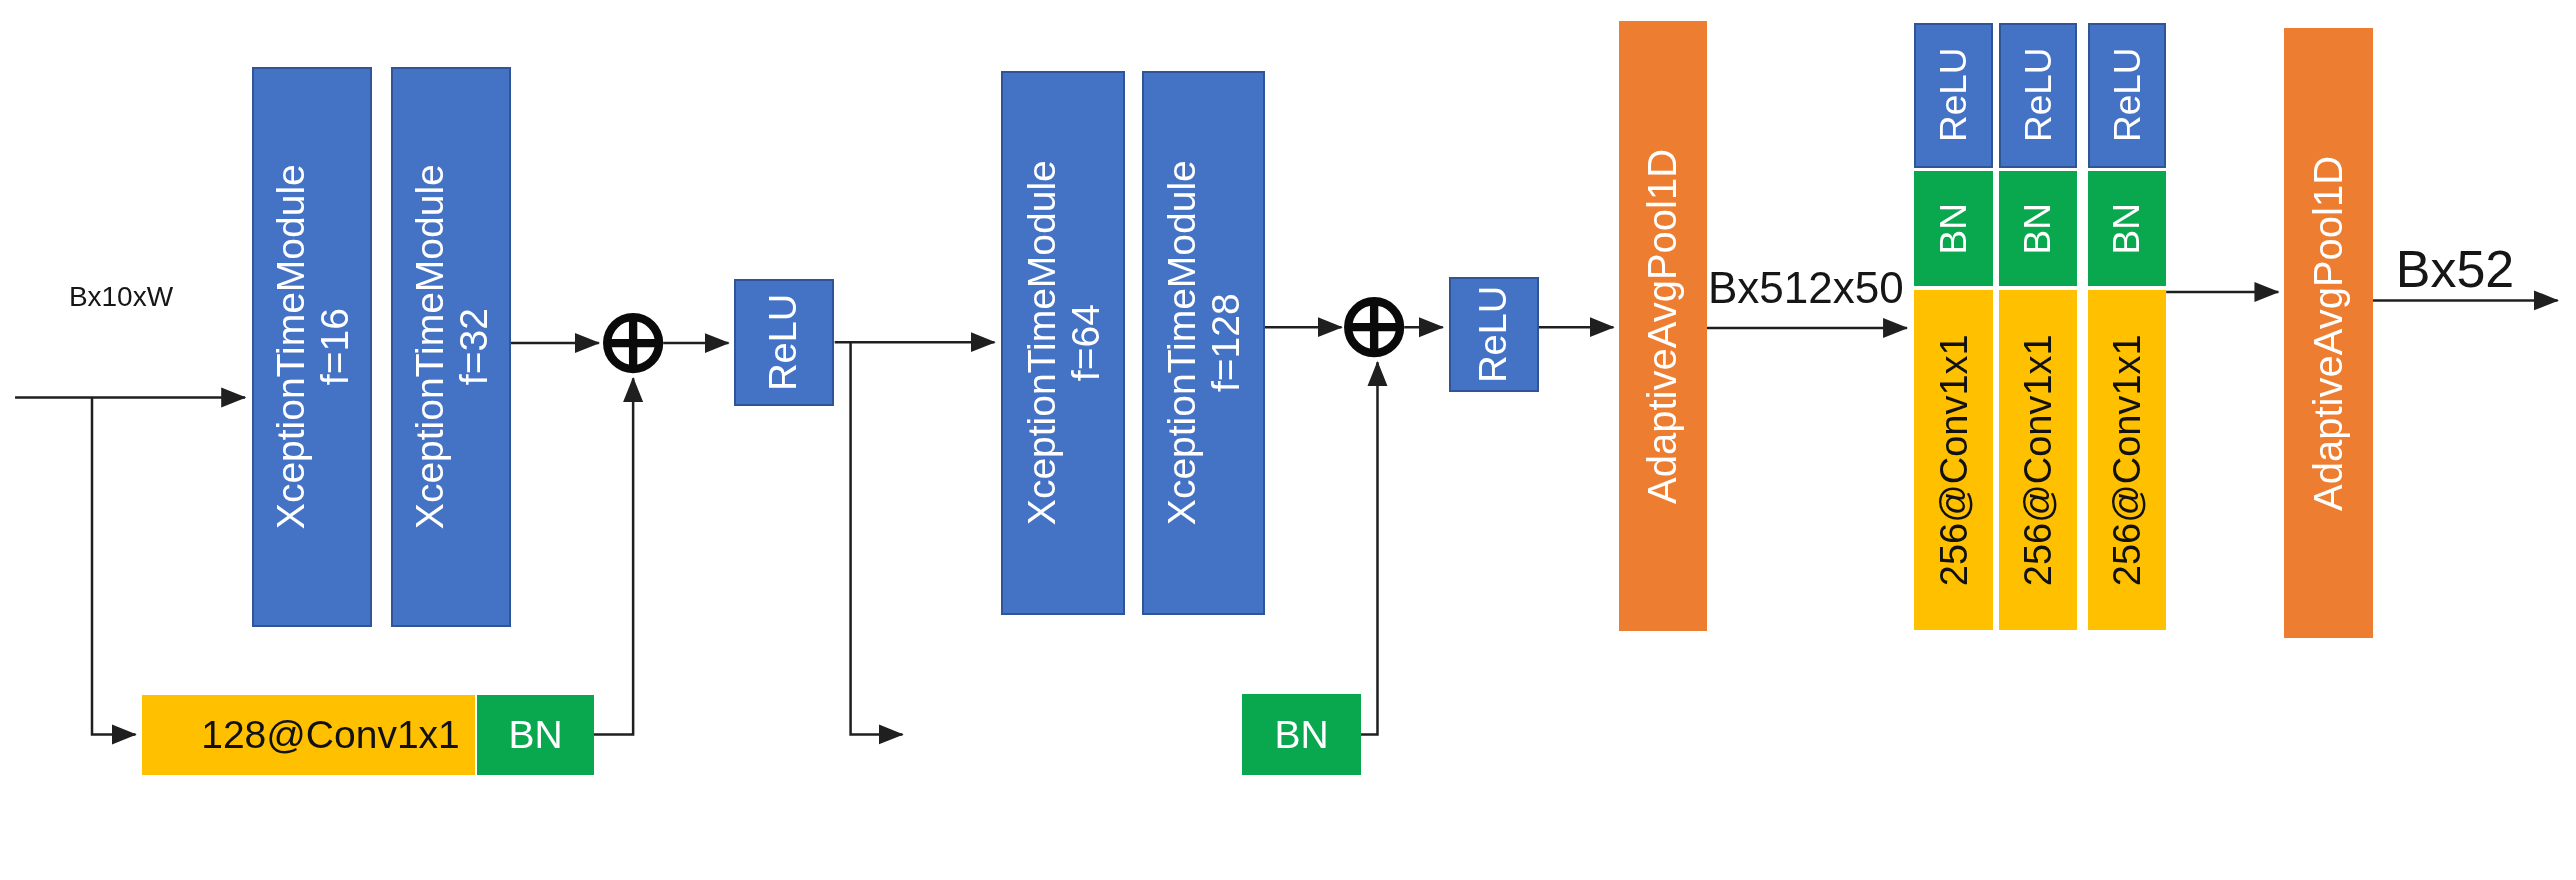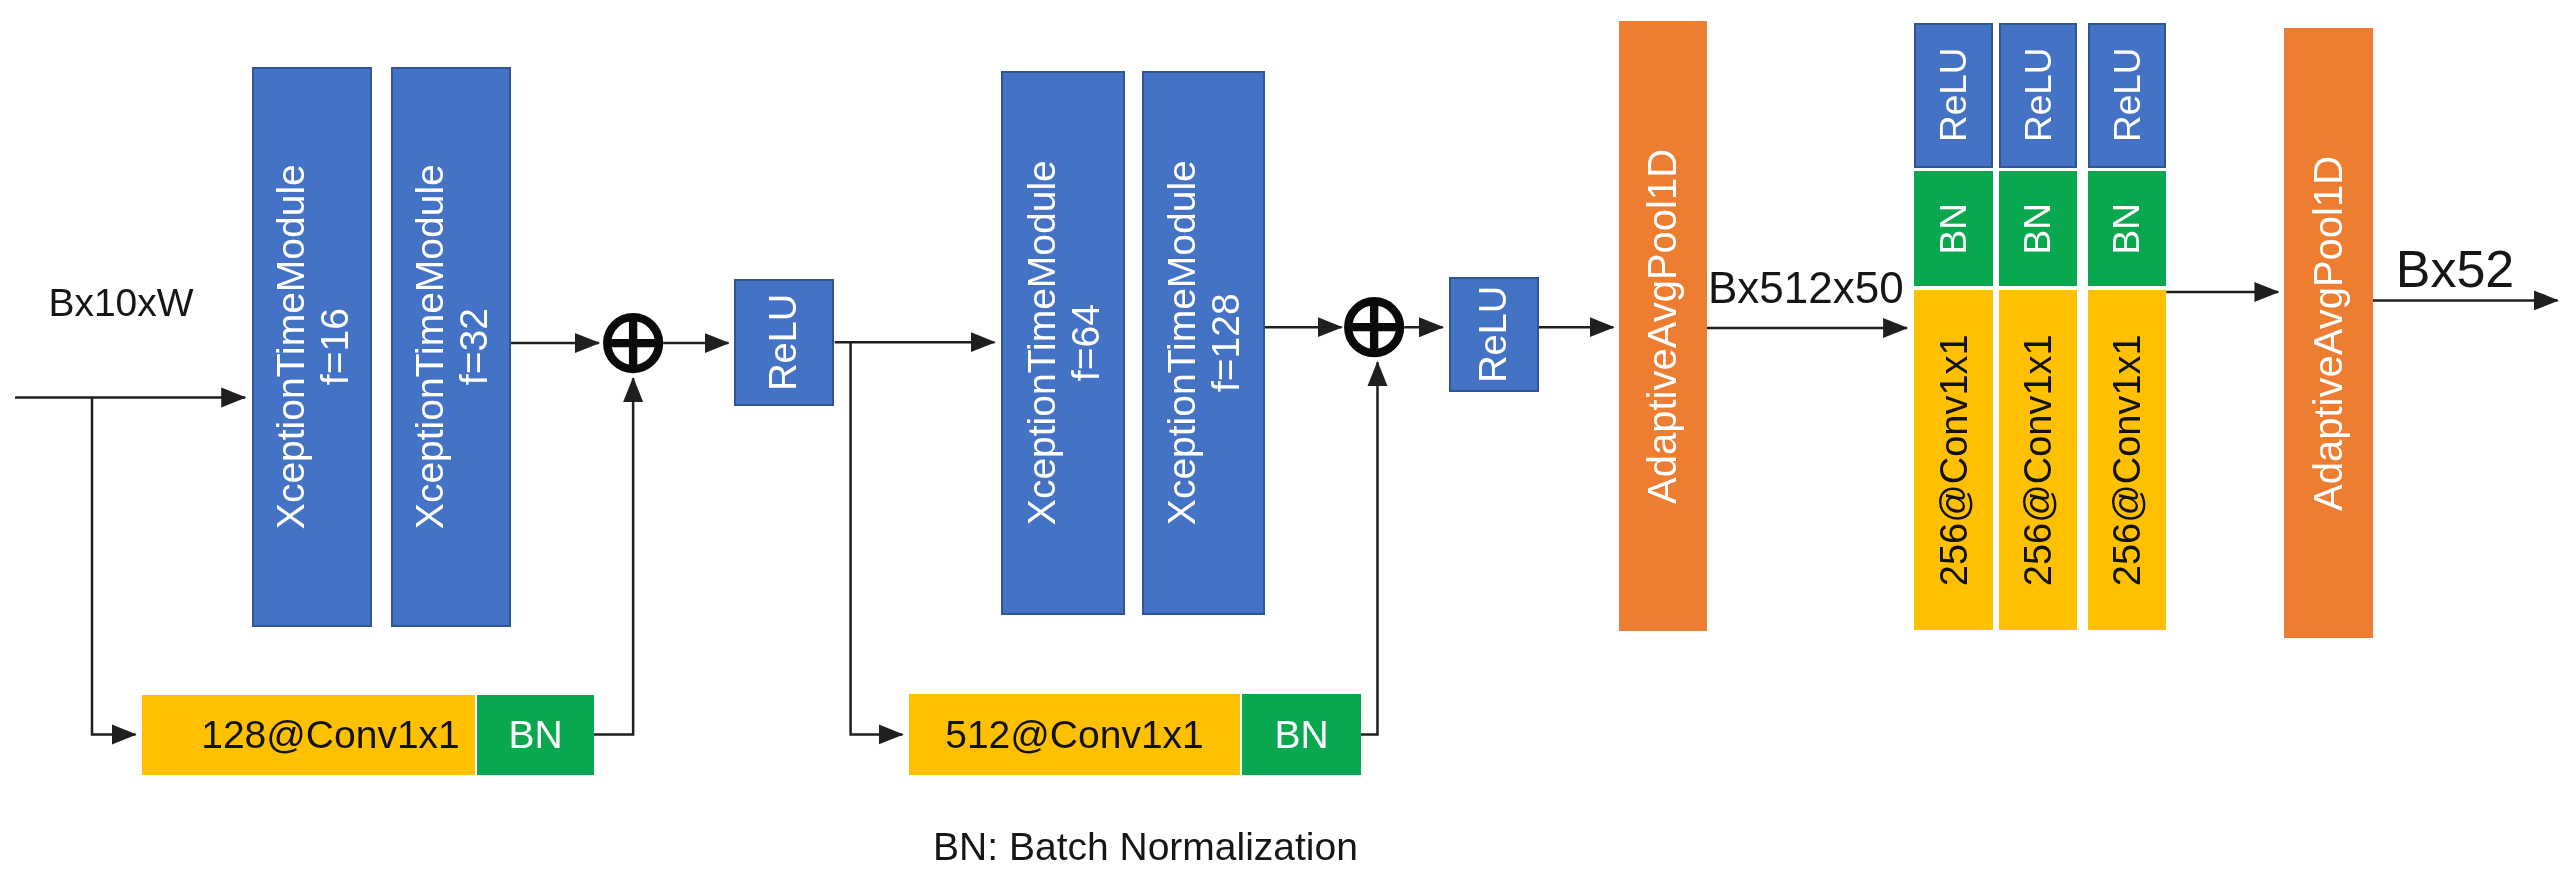--- a/index.html
+++ b/index.html
@@ -88,23 +88,20 @@
     <div class="vtext" style="font-size:38px;">ReLU</div>
   </div>
 
   <div class="node yellow" style="left:142px;top:695px;width:333px;height:80px;padding-left:44px;">
     <span style="font-size:39px;">128@Conv1x1</span>
   </div>
   <div class="node green" style="left:477px;top:695px;width:117px;height:80px;">
     <span style="font-size:39px;">BN</span>
   </div>
 
-  <div class="node yellow" style="left:909px;top:694px;width:331px;height:81px;">
-    <span style="font-size:39px;">512@Conv1x1</span>
-  </div>
   <div class="node green" style="left:1242px;top:694px;width:119px;height:81px;">
     <span style="font-size:39px;">BN</span>
   </div>
 
   <div class="node orange" style="left:1619px;top:21px;width:88px;height:610px;">
     <div class="vtext" style="font-size:40px;">AdaptiveAvgPool1D</div>
   </div>
 
   <div class="node blue" style="left:1914px;top:22.6px;width:79px;height:145px;">
     <div class="vtext" style="font-size:37px;">ReLU</div>
@@ -133,19 +130,18 @@
     <div class="vtext" style="font-size:37px;">BN</div>
   </div>
   <div class="node yellow" style="left:2088px;top:290px;width:78px;height:340px;">
     <div class="vtext" style="font-size:38px;">256@Conv1x1</div>
   </div>
 
   <div class="node orange" style="left:2284px;top:28px;width:89px;height:610px;">
     <div class="vtext" style="font-size:40px;">AdaptiveAvgPool1D</div>
   </div>
 
-  <div class="lbl" style="left:33px;top:281px;width:176px;font-size:39px;">Bx10xW</div>
+  <div class="lbl" style="left:33px;top:281px;width:176px;font-size:28px;">Bx10xW</div>
   <div class="lbl" style="left:1708px;top:263px;width:192px;font-size:44px;">Bx512x50</div>
   <div class="lbl" style="left:2384px;top:239px;width:142px;font-size:52px;">Bx52</div>
-  <div class="lbl" style="left:836px;top:825px;width:619px;font-size:39px;">BN: Batch Normalization</div>
 
 </div>
 
 
 </body></html>

